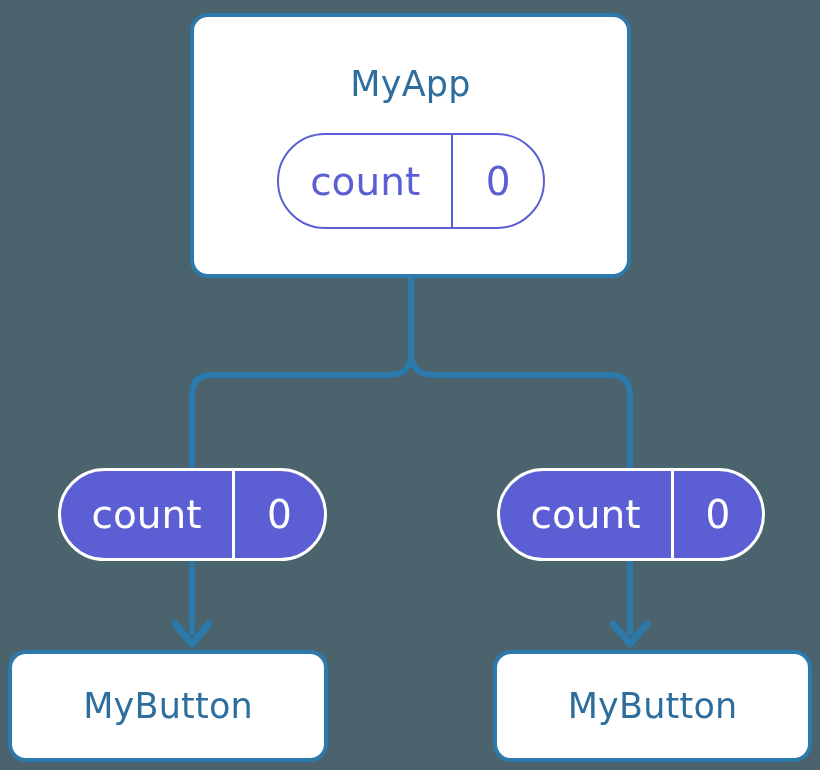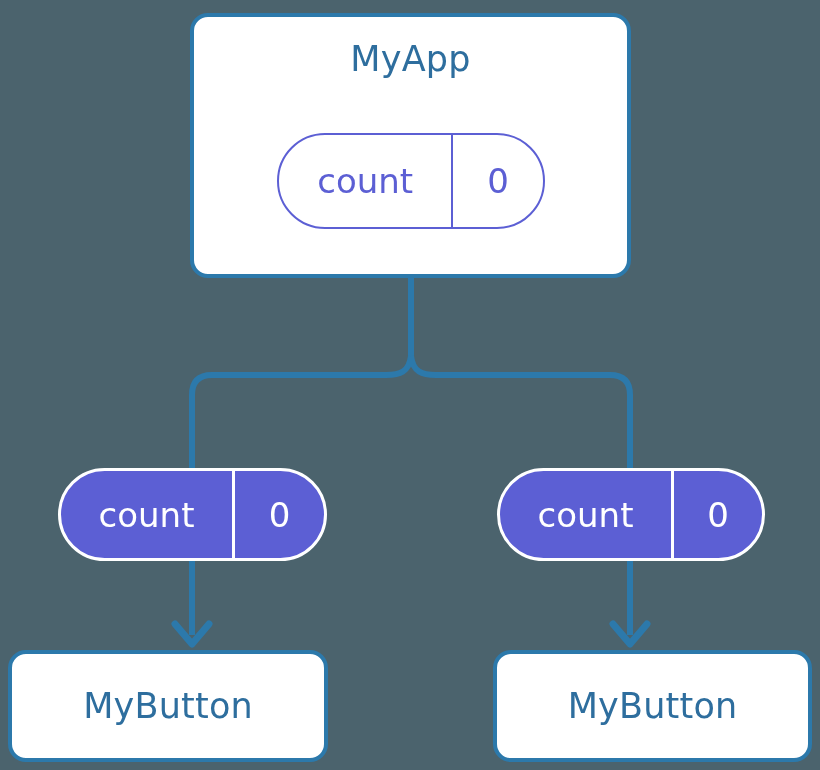--- a/index.html
+++ b/index.html
@@ -46,21 +46,21 @@
     letter-spacing: 0.2px;
     white-space: nowrap;
   }
 
   #node-myapp {
     left: 190px;
     top: 13px;
     width: 441px;
     height: 265px;
     justify-content: flex-start;
-    padding-top: 25px;
+    padding-top: 50px;
   }
   #node-mybutton-left {
     left: 8px;
     top: 650px;
     width: 320px;
     height: 112px;
     justify-content: center;
   }
   #node-mybutton-right {
     left: 493px;
@@ -76,21 +76,21 @@
     display: flex;
     align-items: stretch;
     border-radius: 999px;
     box-sizing: border-box;
     overflow: hidden;
   }
   .pill-key, .pill-value {
     display: flex;
     align-items: center;
     justify-content: center;
-    font-size: 34px;
+    font-size: 39px;
     line-height: 1;
     box-sizing: border-box;
   }
 
   
   .state-pill.outline {
     border: 2px solid #5c5fd4;
     background: #ffffff;
   }
   .state-pill.outline .pill-key,

